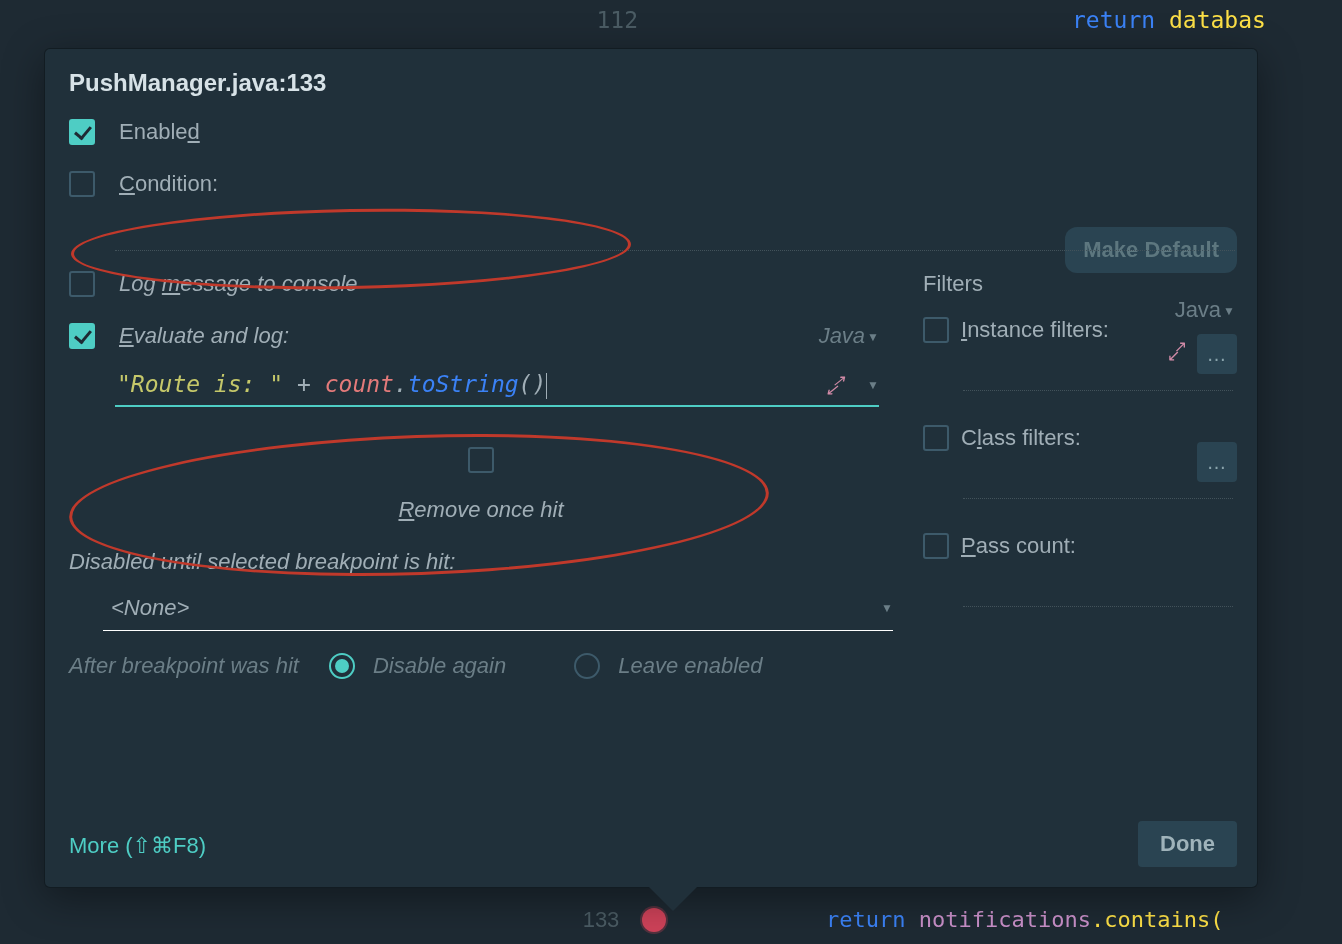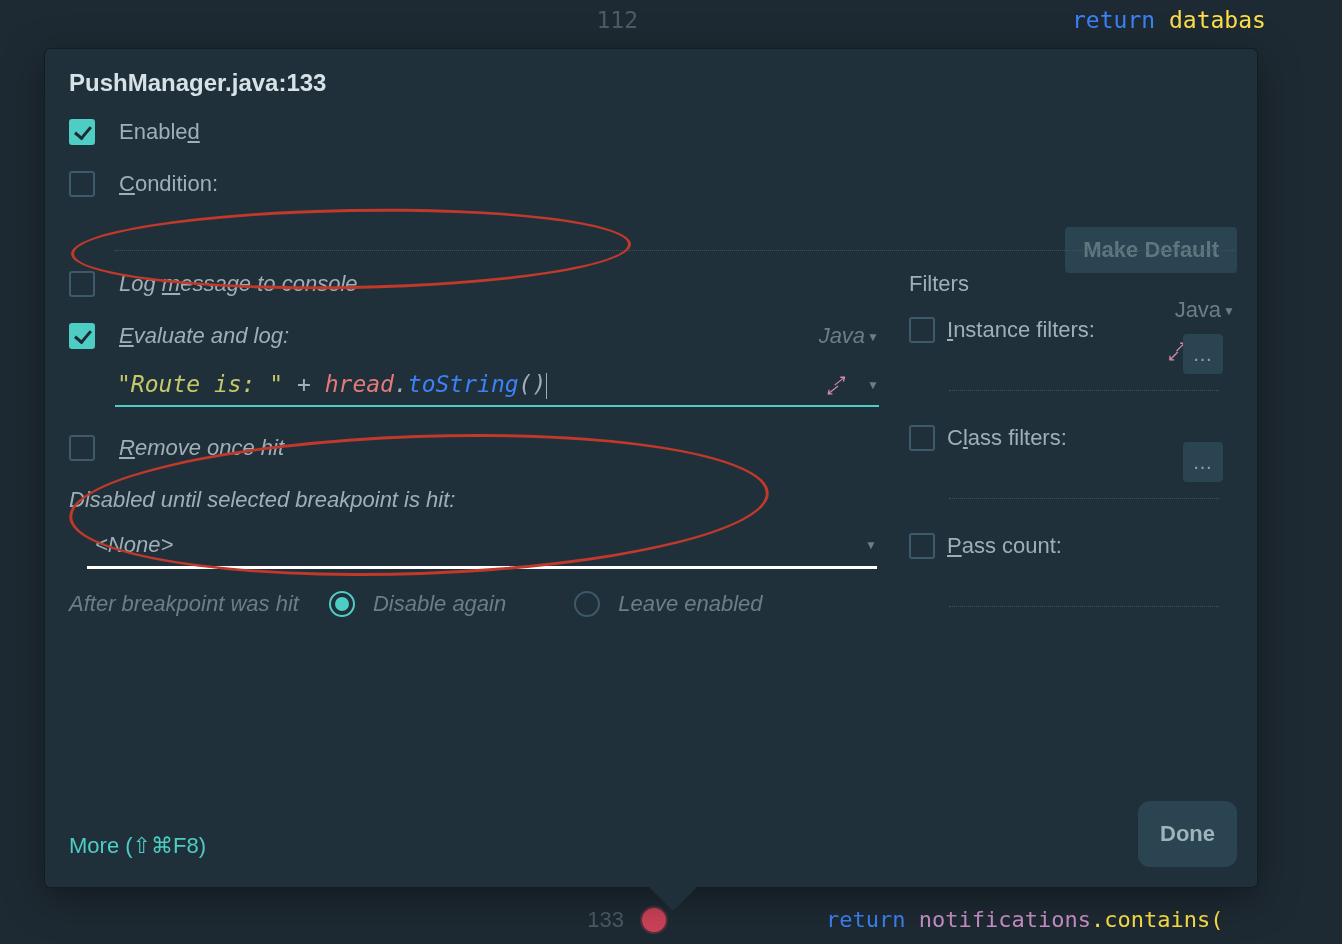--- a/index.html
+++ b/index.html
@@ -51,21 +51,21 @@
   .bottom-gutter {
     position: absolute;
     left: 578px;
     bottom: 0;
     height: 48px;
     line-height: 48px;
     width: 100%;
     display: flex;
     align-items: center;
   }
-  .bottom-gutter .ln133 { color: #4b5c64; width: 46px; text-align: right; }
+  .bottom-gutter .ln133 { color: #4b5c64; width: 46px; text-align: center; }
   .bp-dot {
     width: 24px; height: 24px; border-radius: 50%;
     background: #ce4259;
     margin-left: 18px;
     position: relative;
     box-shadow: 0 0 0 2px rgba(206,66,89,0.3);
   }
   .bottom-code {
     margin-left: 160px;
     font-family: "Menlo","Consolas",monospace;
@@ -150,21 +150,21 @@
   .label { color: #a0aeb6; }
   .label .u { text-decoration: underline; }
   .dimlabel { color: #6b7e87; }
 
   .make-default {
     position: absolute;
     right: 20px;
     top: 178px;
     background: #2a4452;
     color: #5d777f;
-    border-radius: 4px;
+    border-radius: 12px;
     padding: 10px 18px;
     border: none;
     font-size: 22px;
     font-weight: 600;
   }
 
   .cond-lang {
     position: absolute;
     right: 22px;
     top: 248px;
@@ -254,24 +254,24 @@
   }
 
   .string { color: #c5c86a; }
   .op { color: #a0aeb6; }
   .method { color: #3b82f6; margin-top: 44px; }
   .obj { color: #e37a7a; }
   .paren { color: #a0aeb6; }
 
   .disabled-label { color: #a0aeb6; margin-bottom: 12px; }
   .none-select {
-    margin-left: 18px;
+    margin-left: 34px;
     width: 790px;
     height: 44px;
-    border-bottom: 3px solid #ffffff;
+    border-bottom: 1px solid #ffffff;
     display: flex;
     align-items: center;
     justify-content: space-between;
     color: #a0aeb6;
   }
 
   .after-row { display: flex; align-items: center; gap: 18px; margin-top: 22px; }
   .after-row .dimlabel { margin-right: 12px; }
 
   .filters-title { color: #a0aeb6; margin-bottom: 20px; }
@@ -298,22 +298,22 @@
     font-size: 20px;
     letter-spacing: 1px;
   }
 
   .btn-done {
     position: absolute;
     right: 20px;
     bottom: 20px;
     background: #2a4452;
     color: #9fb3ba;
-    border-radius: 12px;
-    padding: 20px 22px;
+    border-radius: 4px;
+    padding: 10px 22px;
     border: none;
     font-size: 22px;
     font-weight: 600;
   }
   .more-link {
     position: absolute;
     left: 24px;
     bottom: 28px;
     color: #4ecdc4;
     font-size: 22px;
@@ -397,28 +397,28 @@
         <span class="checkbox"></span>
         <span class="label">Log <span class="u">m</span>essage to console</span>
       </div>
 
       <div class="row tight" style="position:relative;">
         <span class="checkbox checked"></span>
         <span class="label"><span class="u">E</span>valuate and log:</span>
       </div>
       <div class="eval-box">
         <div class="eval-lang"><span>Java</span><span class="dd-triangle">▼</span></div>
-        <div class="eval-input"><span class="string">"Route is: "</span><span class="op"> + </span><span class="obj">hread</span><span class="op">.</span><span class="method">toString</span><span class="paren">()</span><span class="caret"></span></div>
+        <div class="eval-input"><span class="string">"Route is: "</span><span class="op"> + </span><span class="obj">count</span><span class="op">.</span><span class="method">toString</span><span class="paren">()</span><span class="caret"></span></div>
         <div class="eval-icons">
           <span class="expand-icon"></span>
           <span class="dd-triangle">▼</span>
         </div>
       </div>
 
-      <div class="row" style="margin-top:28px;">
+      <div class="row" style="margin-top:40px;flex-direction:column;">
         <span class="checkbox"></span>
         <span class="label"><span class="u">R</span>emove once hit</span>
       </div>
 
       <div class="disabled-label">Disabled until selected breakpoint is hit:</div>
       <div class="none-select">
         <span style="padding-left:8px;">&lt;None&gt;</span>
         <span class="dd-triangle">▼</span>
       </div>
 

